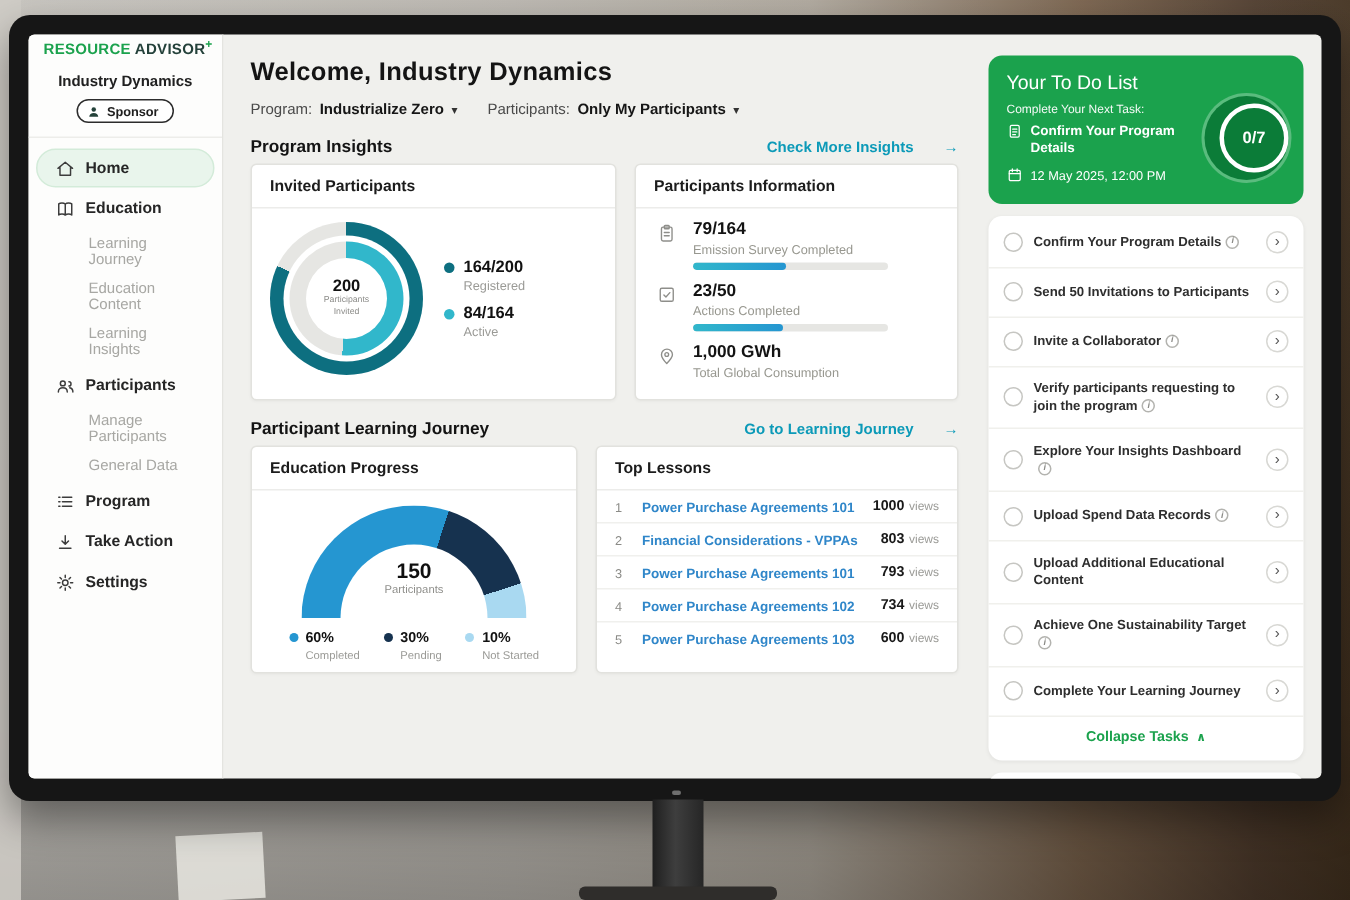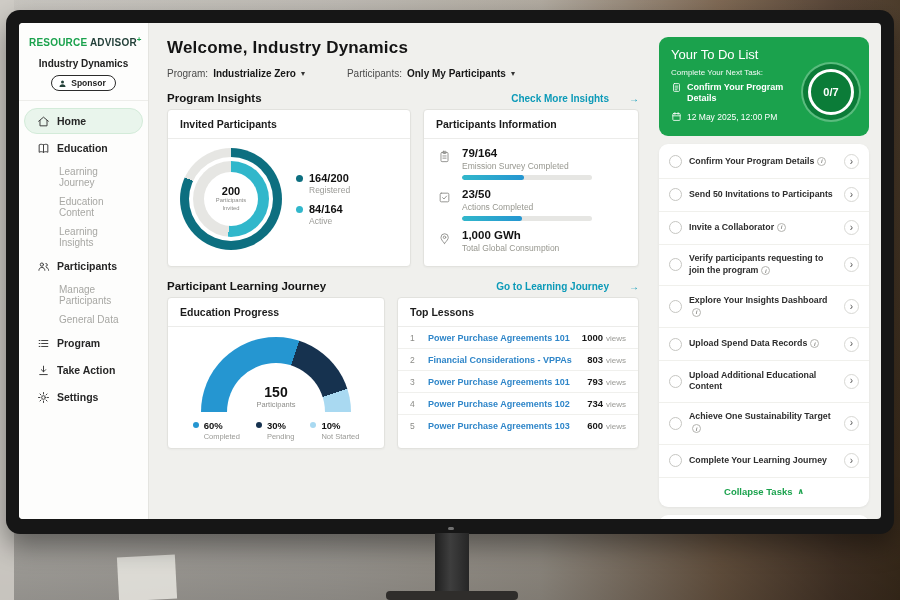--- a/index.html
+++ b/index.html
@@ -15,21 +15,21 @@
   .desk-paper{position:absolute;left:118px;top:556px;width:58px;height:44px;background:rgba(238,236,230,.8);transform:rotate(-3deg)}
   .monitor{position:absolute;left:6px;top:10px;width:888px;height:524px;background:#161616;border-radius:14px;
     box-shadow:0 12px 26px rgba(0,0,0,.4);padding:13px 13px 15px 13px}
   .stand-neck{position:absolute;left:435px;top:533px;width:34px;height:67px;background:linear-gradient(to right,#1f1f1f,#3e3e3e 45%,#262626)}
   .stand-base{position:absolute;left:386px;top:591px;width:132px;height:9px;border-radius:4px;background:#2f2d2b}
   .led{position:absolute;left:448px;top:527px;width:6px;height:3px;border-radius:2px;background:#6f6f6f}
 
   .screen{width:100%;height:100%;background:#f0f0ed;border-radius:4px;overflow:hidden;display:flex}
 
   
-  .sidebar{width:130px;background:#fdfdfc;border-right:1px solid #e4e4e0;flex-shrink:0;padding-top:10px}
+  .sidebar{width:130px;background:#fdfdfc;border-right:1px solid #e4e4e0;flex-shrink:0;}
   .brand{padding:2px 10px 6px;font-size:10px;font-weight:bold;letter-spacing:.2px;white-space:nowrap}
   .brand-l{color:var(--brand-green,#1ba24d)}
   .brand-r{color:#24413a}
   .brand-p{color:var(--brand-green,#1ba24d);font-size:8px}
   .org{text-align:center;font-weight:bold;font-size:10px;color:#212121;margin-top:4px}
   .sponsor{display:flex;align-items:center;gap:4px;width:max-content;margin:6px auto 9px;border:1px solid #2c2c2c;border-radius:10px;
     padding:2px 9px 2px 6px;font-size:8.5px;font-weight:bold;color:#1f1f1f;background:#fff;cursor:pointer}
   .sp-ic{display:inline-flex}
   .sidebar nav{border-top:1px solid #ededea;padding-top:6px}
   .nav-item{display:flex;align-items:center;gap:7px;padding:5px 8px 5px 11px;margin:1px 5px;border-radius:13px;
@@ -37,21 +37,21 @@
   .nav-item.active{background:#e9f5ec;border:1px solid #d3ebd9}
   .nic{width:14px;height:14px;display:inline-flex;align-items:center;justify-content:center;flex-shrink:0}
   .nav-sub{padding:4px 8px 4px 35px;margin:0 5px;color:#a7a7a3;font-size:10px;cursor:pointer}
   svg.ic{width:13px;height:13px;stroke:#3c3c3c;fill:none;stroke-width:1.8;stroke-linecap:round;stroke-linejoin:round}
   svg.ic2{width:13px;height:13px;stroke:#8e8e8a;fill:none;stroke-width:1.7;stroke-linecap:round;stroke-linejoin:round}
   svg.icw{width:11px;height:11px;stroke:#fff;fill:none;stroke-width:1.8;stroke-linecap:round;stroke-linejoin:round}
 
   
   .main{flex:1;min-width:0;padding:15px 14px 0 18px}
   .main h1{font-size:17px;color:#141414;letter-spacing:.2px}
-  .filters{display:flex;gap:42px;margin-top:10px;align-items:flex-start}
+  .filters{display:flex;gap:20px;margin-top:10px;align-items:flex-start}
   .filter{display:flex;gap:5px;align-items:center;font-size:10px;color:#4a4a4a;cursor:pointer}
   .f-value{font-weight:bold;color:#161616}
   .f-caret{font-size:8px;color:#333}
   .sec-row{display:flex;justify-content:space-between;align-items:center;margin-top:13px}
   .sec-title{font-size:11.5px;font-weight:bold;color:#141414}
   .sec-link{font-size:10px;font-weight:bold;color:var(--link-teal,#0c9ab8);display:flex;gap:20px;align-items:center;cursor:pointer;text-decoration:none}
   .cards{display:flex;gap:12px;margin-top:5px}
   .card{background:#fff;border:1px solid #e2e2de;border-radius:4px;overflow:hidden;box-shadow:0 1px 2px rgba(0,0,0,.03)}
   .card-head{font-size:10.5px;font-weight:bold;color:#1c1c1c;padding:8px 12px;border-bottom:1px solid #ececea}
   .card-a{width:244px;height:158px}
@@ -78,21 +78,21 @@
   .cb-ic{width:15px;padding-top:2px;flex-shrink:0}
   .cb-val{font-size:11.5px;font-weight:bold;color:#131313}
   .cb-lab{font-size:8.5px;color:#97978f;margin:2px 0 4px}
   .bar{width:130px;height:5px;background:var(--track,#e6e6e3);border-radius:3px;overflow:hidden}
   .bar-fill{height:100%;border-radius:3px;background:linear-gradient(to right,var(--teal,#31b7cb),var(--blue,#2596d1))}
 
   .cc-body{padding:4px 0 0}
   .gauge-wrap{width:150px;height:76px;margin:6px auto 0;position:relative;overflow:hidden}
   .gauge{width:150px;height:150px;border-radius:50%;background:#e8e8e5}
   .gauge-hole{position:absolute;left:26px;top:26px;width:98px;height:98px;border-radius:50%;background:#fff}
-  .gauge-center{position:absolute;left:0;bottom:4px;width:100%;text-align:center}
+  .gauge-center{position:absolute;left:0;bottom:16px;width:100%;text-align:center}
   .gc-val{font-size:14px;font-weight:bold;color:#101010;line-height:1.1}
   .gc-lab{font-size:7.5px;color:#8f8f8b}
   .cc-legend{display:flex;justify-content:center;gap:16px;margin-top:7px}
   .cl-item{display:flex;gap:5px}
   .dot-sm{width:6px;height:6px;border-radius:50%;margin-top:2px;flex-shrink:0}
   .dot-blue{background:var(--blue,#2596d1)}
   .dot-navy{background:var(--navy,#16324f)}
   .dot-lblue{background:var(--blue-light,#a9d9f1)}
   .cl-val{font-size:9.5px;font-weight:bold;color:#111}
   .cl-lab{font-size:7.5px;color:#9a9a96;margin-top:1px}
@@ -105,21 +105,21 @@
   .ls-vs{font-size:8px;color:#9a9a96;font-weight:normal;margin-left:3px}
 
   
   .rightcol{width:228px;flex-shrink:0;padding:14px 12px 0 6px;display:flex;flex-direction:column}
   .todo-green{background:var(--brand-green,#1ba24d);border-radius:9px;padding:10px 12px 12px;color:#fff;position:relative;flex-shrink:0}
   .todo-title{font-size:13px;font-weight:normal}
   .todo-sub{font-size:8px;margin-top:6px;opacity:.95}
   .todo-next{display:flex;gap:5px;align-items:flex-start;font-size:9px;font-weight:bold;margin-top:5px;width:138px;line-height:1.25}
   .todo-date{display:flex;gap:5px;align-items:center;font-size:8.5px;margin-top:6px}
   .todo-ring{position:absolute;right:10px;top:27px;width:56px;height:56px;border-radius:50%;background:var(--green-dark,#0b7c38);
-    display:flex;align-items:center;justify-content:center;box-shadow:0 0 0 2px rgba(255,255,255,.28)}
+    display:flex;align-items:center;justify-content:flex-end;box-shadow:0 0 0 2px rgba(255,255,255,.28)}
   .todo-ring-inner{width:46px;height:46px;border-radius:50%;border:3.5px solid #fff;display:flex;align-items:center;justify-content:center;font-size:11px;font-weight:bold}
 
   .tasks{background:#fff;border-radius:9px;margin-top:8px;padding:2px 0;box-shadow:0 1px 3px rgba(0,0,0,.06);flex-shrink:0}
   .task{display:flex;align-items:center;gap:7px;padding:8.5px 10px;border-bottom:1px solid #f0f0ec;cursor:pointer}
   .chk{width:13px;height:13px;border-radius:50%;border:1.5px solid #c6c6c2;flex-shrink:0}
   .task-label{flex:1;font-size:8.8px;font-weight:bold;color:#2e2e2e;line-height:1.35}
   .info-ic{display:inline-flex;width:9px;height:9px;border:1px solid #b3b3af;border-radius:50%;font-size:6px;color:#8a8a86;
     align-items:center;justify-content:center;margin-left:3px;vertical-align:middle;font-style:italic}
   .chev{width:15px;height:15px;border-radius:50%;border:1px solid #d8d8d4;display:flex;align-items:center;justify-content:center;
     font-size:10px;color:#555;flex-shrink:0;padding-bottom:1px}

